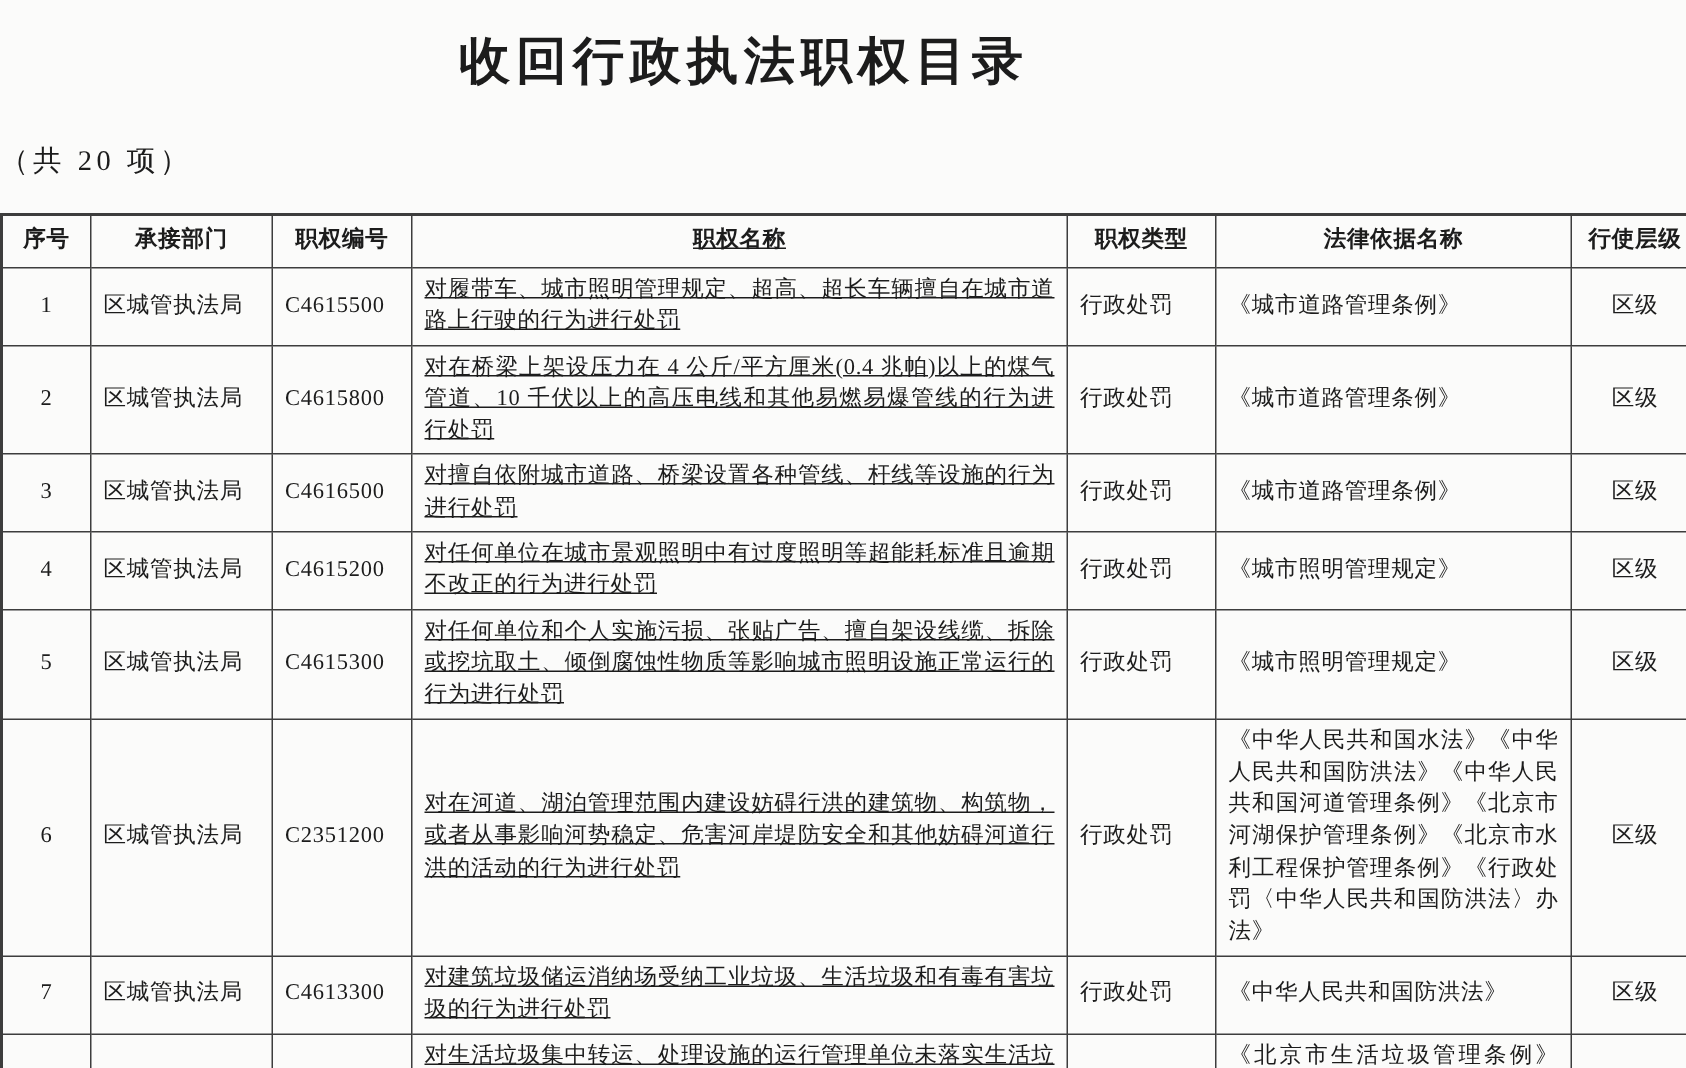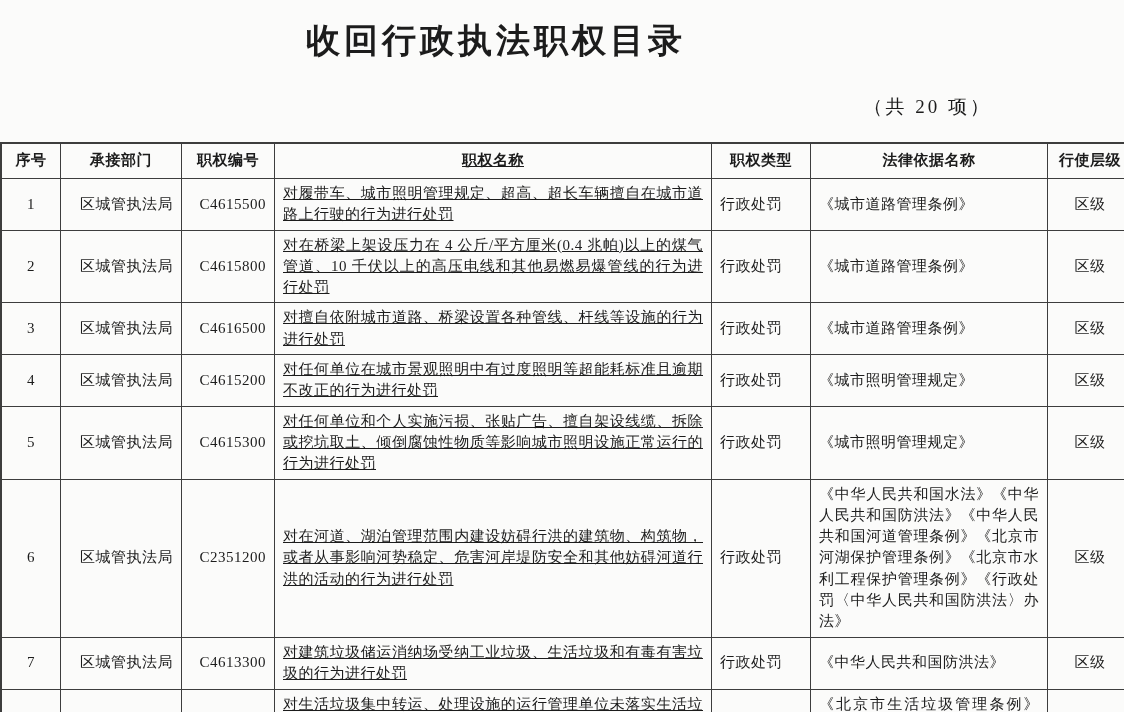--- a/index.html
+++ b/index.html
@@ -12,21 +12,21 @@
   }
   .page{width:992px;height:712px;box-sizing:border-box;padding-top:10px;}
   .doc-title{
     text-align:center;
     font-size:34px;
     font-weight:bold;
     letter-spacing:4px;
     margin:8px 0 0 0;
   }
   .doc-subtitle{
-    text-align:right;
+    text-align:left;
     font-size:19px;
     letter-spacing:3px;
     margin-top:30px;
     margin-bottom:22px;
   }
   table.powers{
     border-collapse:collapse;
     table-layout:fixed;
     width:1096px;
     margin:0 auto;
@@ -43,22 +43,22 @@
     word-break:break-all;
   }
   table.powers th{
     font-weight:bold;
     text-align:center;
     height:30px;
     padding:2px 4px;
   }
   
   .c-no{width:50px;text-align:center;}
-  .c-dept{width:112px;text-align:right;}
-  .c-code{width:84px;text-align:right;font-family:"Liberation Serif","DejaVu Serif",serif;}
+  .c-dept{width:112px;text-align:left;}
+  .c-code{width:84px;text-align:left;font-family:"Liberation Serif","DejaVu Serif",serif;}
   .c-name{width:428px;text-align:justify;text-decoration:underline;}
   .c-type{width:90px;text-align:left;}
   .c-basis{width:228px;text-align:justify;}
   .c-level{width:76px;text-align:center;}
   
   tbody tr:nth-child(1){height:48px;}
   tbody tr:nth-child(2){height:57px;}
   tbody tr:nth-child(3){height:50px;}
   tbody tr:nth-child(4){height:50px;}
   tbody tr:nth-child(5){height:58px;}

